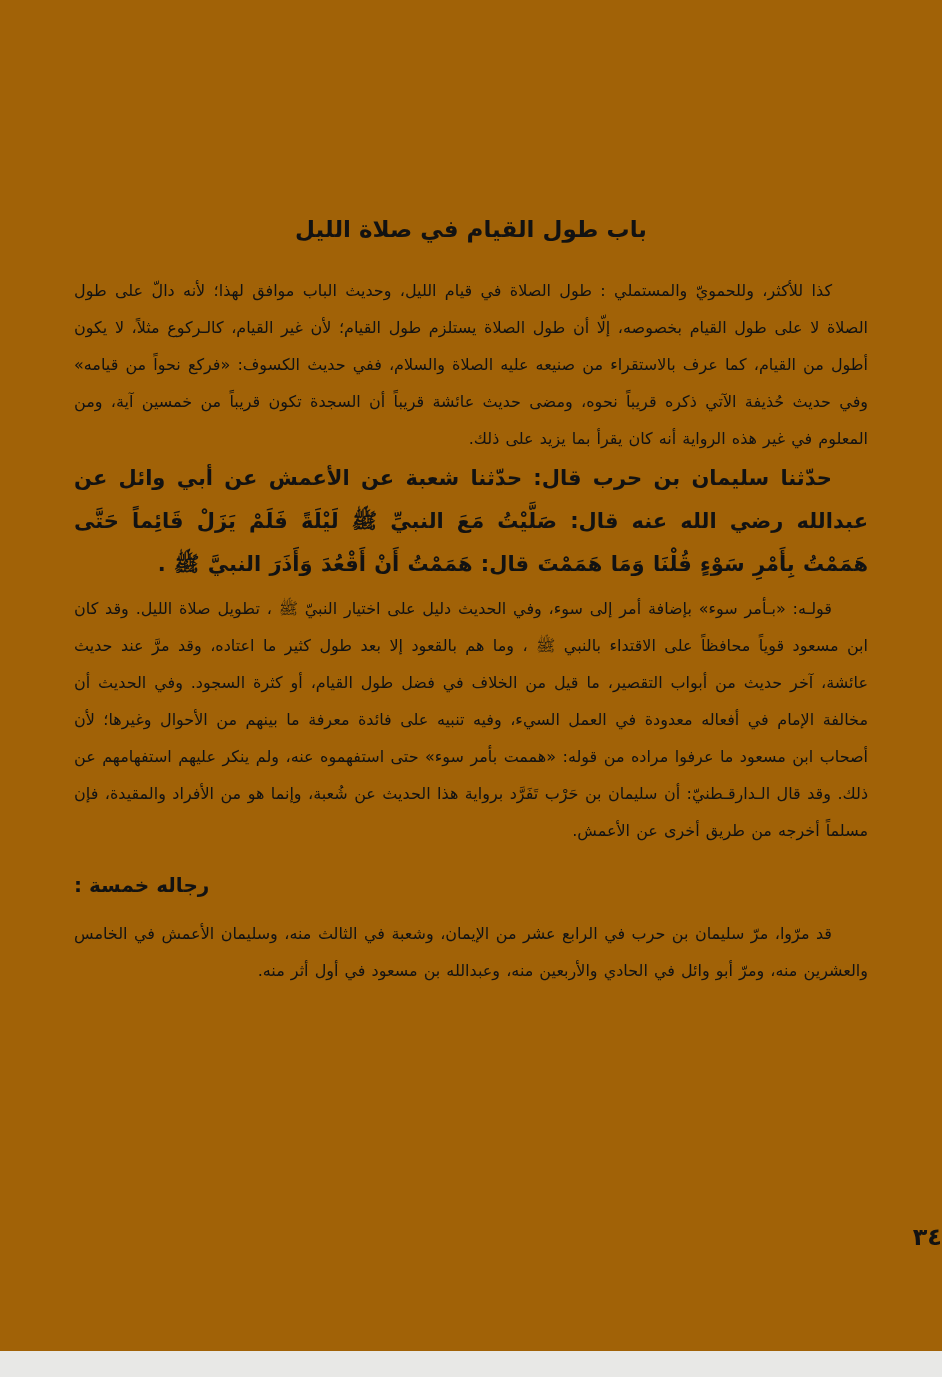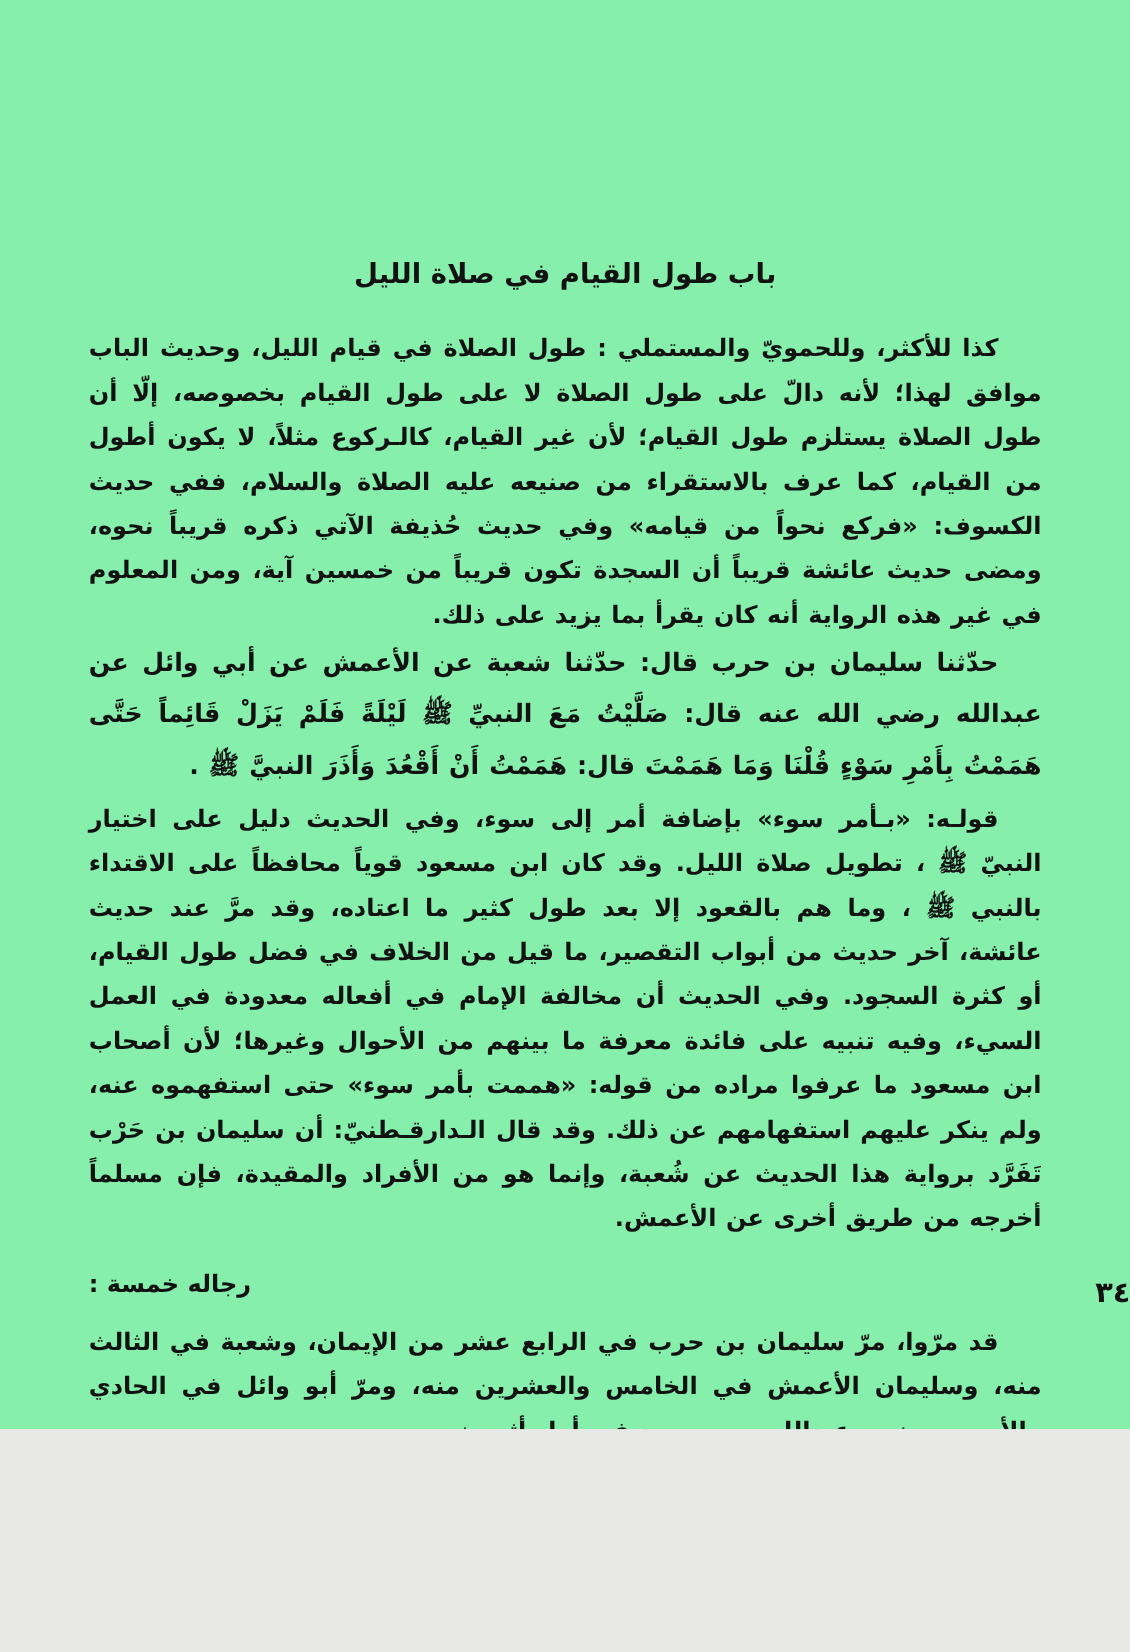--- a/index.html
+++ b/index.html
@@ -5,46 +5,46 @@
   * { margin: 0; padding: 0; box-sizing: border-box; }
 
   html, body {
     background: #e8e8e6;
     font-family: "DejaVu Sans", sans-serif;
   }
 
   .scan-page {
     position: relative;
     width: 942px;
-    height: 1191px;
+    height: 1351px;
     margin: 0 auto;
-    background: #86efac;
+    background: #a16207;
     color: #121212;
     direction: rtl;
     overflow: hidden;
   }
 
   .content {
     padding: 216px 74px 0 74px;
   }
 
   .chapter-title {
     text-align: center;
     font-size: 23px;
     font-weight: 700;
     letter-spacing: 0.5px;
     margin-bottom: 30px;
   }
 
   .para {
-    font-size: 20px;
+    font-size: 16px;
     line-height: 37px;
     text-align: justify;
     text-indent: 36px;
-    font-weight: 700;
+    font-weight: 400;
     word-spacing: 1px;
   }
 
   .section-title {
     text-align: center;
     font-size: 23px;
     font-weight: 700;
     margin-top: 26px;
     margin-bottom: 24px;
   }

